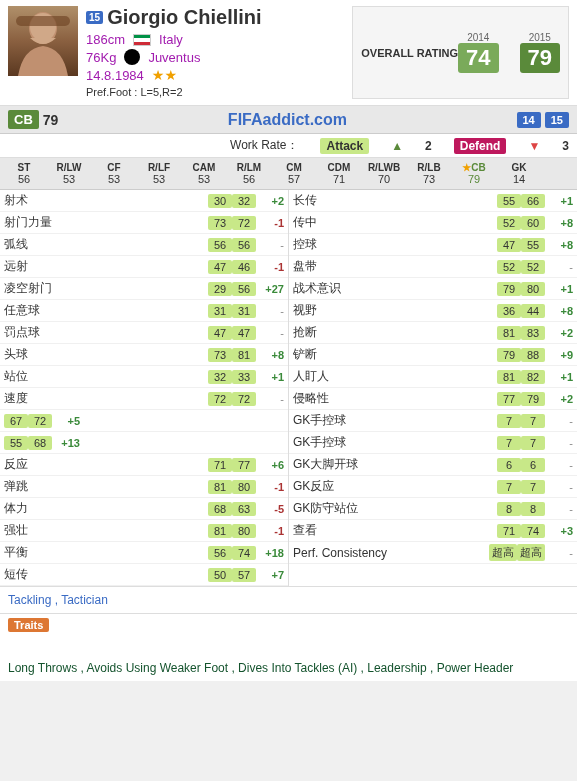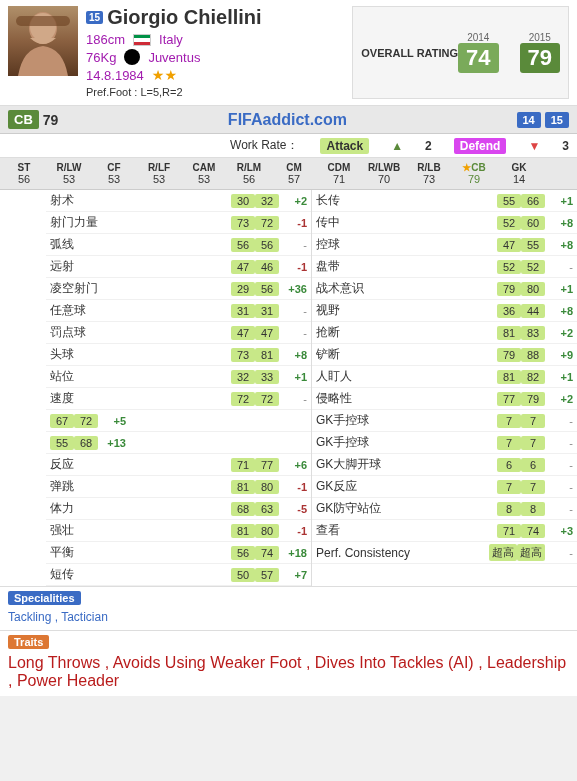--- a/index.html
+++ b/index.html
@@ -205,21 +205,21 @@
       font-weight: bold;
     }
     .wr-arrow-up {
       color: #5a8a3a;
       font-weight: bold;
     }
     .wr-number {
       font-weight: bold;
     }
     .wr-defend {
-      background: #d946ef;
+      background: #be185d;
       color: #fff;
       padding: 1px 6px;
       border-radius: 2px;
       font-weight: bold;
     }
     .wr-arrow-down {
       color: #dd4444;
       font-weight: bold;
     }
 
@@ -250,21 +250,20 @@
     .pos-item.star .pos-name,
     .pos-item.star .pos-val {
       color: #5a8a3a;
     }
     .star-icon { color: #f0a000; }
 
     
     .stats-section {
       display: flex;
       width: 100%;
-      padding-left: 46px;
     }
     .stats-left {
       flex: 1;
       border-right: 1px solid #ddd;
     }
     .stats-right {
       flex: 1;
     }
     .stat-row {
       display: flex;
@@ -320,23 +319,24 @@
       color: #3a6bc4;
       padding: 2px 0;
     }
 
     
     .traits-section {
       border-top: 1px solid #ddd;
       padding: 4px 8px;
     }
     .traits-list {
-      font-size: 16px;
-      color: #b91c1c;
+      font-size: 12px;
+      color: #14532d;
       padding: 2px 0;
+      margin-top: 24px;
     }
   </style>
 </head>
 <body>
 
 <div class="container">
 
   <div class="header">
     <div class="player-photo">
       <div class="player-photo-inner">
@@ -483,21 +483,21 @@
         <div class="stat-row">
     <span class="stat-label">远射</span>
     <span class="stat-val green">47</span>
     <span class="stat-val green">46</span>
     <span class="stat-diff neg">-1</span>
   </div>
         <div class="stat-row">
     <span class="stat-label">凌空射门</span>
     <span class="stat-val green">29</span>
     <span class="stat-val green">56</span>
-    <span class="stat-diff pos">+36</span>
+    <span class="stat-diff pos">+27</span>
   </div>
         <div class="stat-row">
     <span class="stat-label">任意球</span>
     <span class="stat-val green">31</span>
     <span class="stat-val green">31</span>
     <span class="stat-diff neu">-</span>
   </div>
         <div class="stat-row">
     <span class="stat-label">罚点球</span>
     <span class="stat-val green">47</span>
@@ -669,21 +669,20 @@
         <div class="stat-row">
     <span class="stat-label">Perf. Consistency</span>
     <span class="stat-val green">超高</span>
     <span class="stat-val green">超高</span>
     <span class="stat-diff neu">-</span>
   </div>
       </div>
   </div>
 
   <div class="specialities-section">
-    <div><span class="section-title">Specialities</span></div>
     <div class="spec-list">Tackling , Tactician</div>
   </div>
 
   <div class="traits-section">
     <div><span class="section-title orange">Traits</span></div>
     <div class="traits-list">Long Throws , Avoids Using Weaker Foot , Dives Into Tackles (AI) , Leadership , Power Header</div>
   </div>
 
 </div>
 

